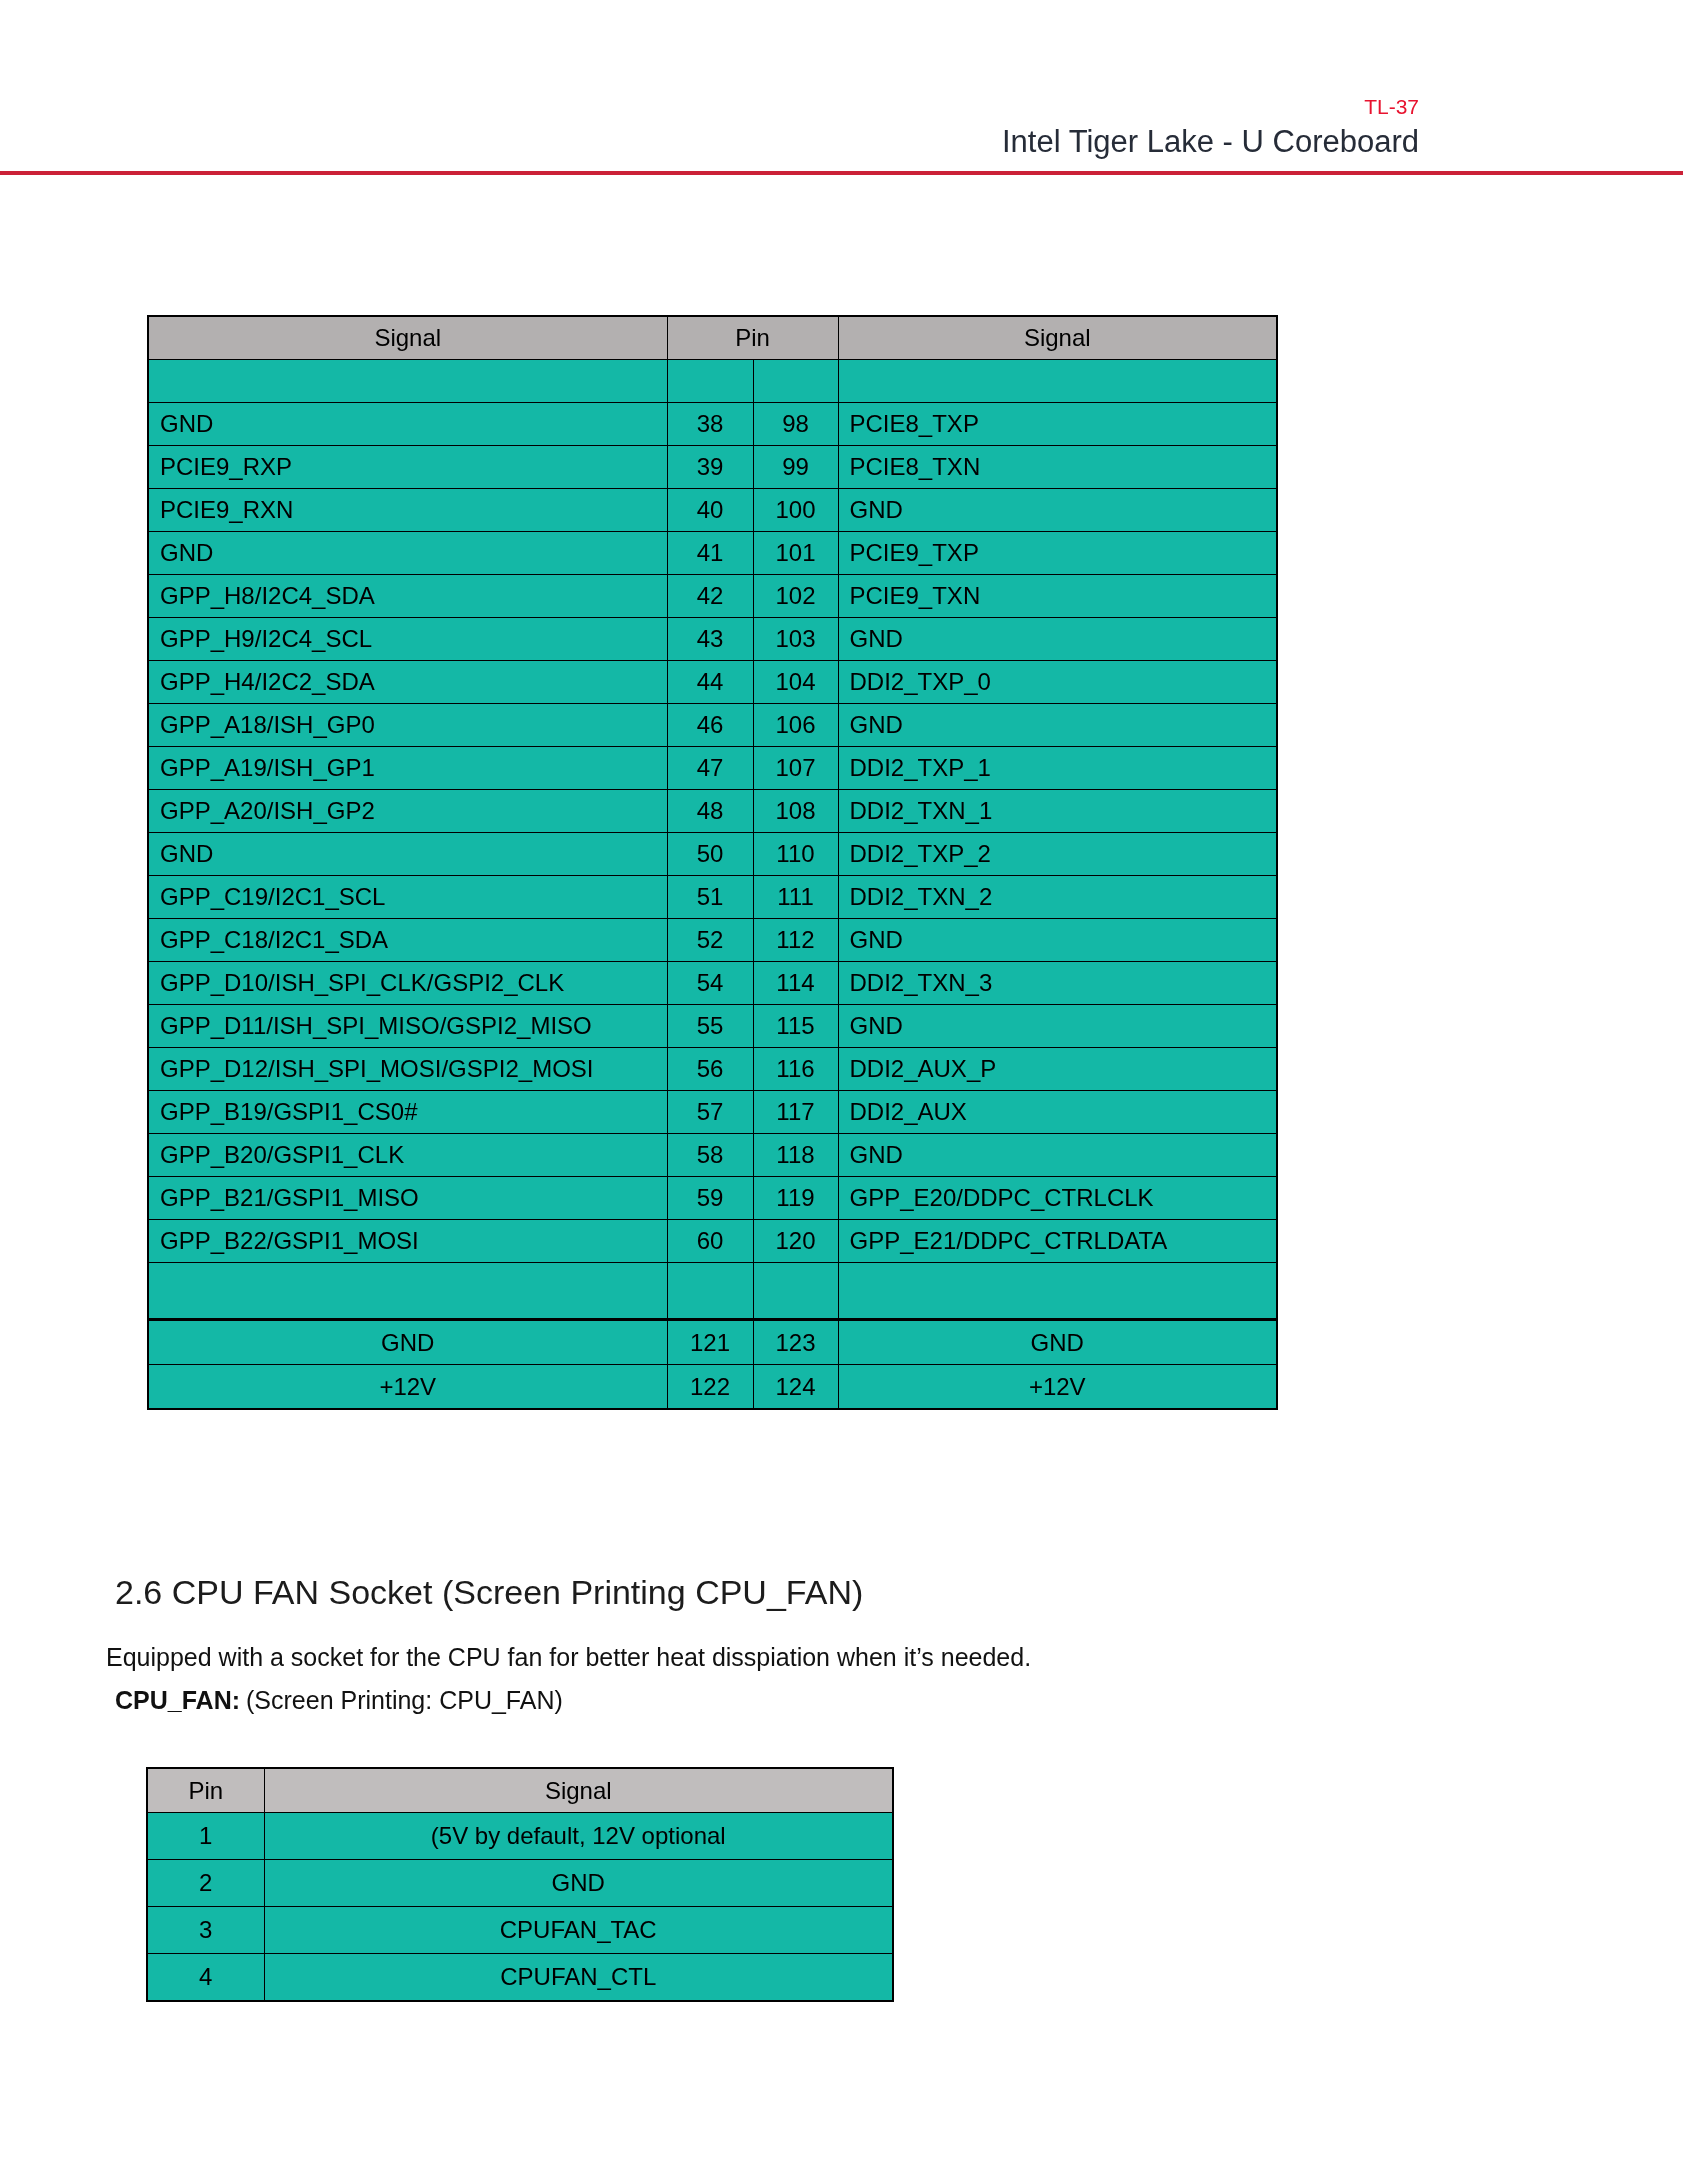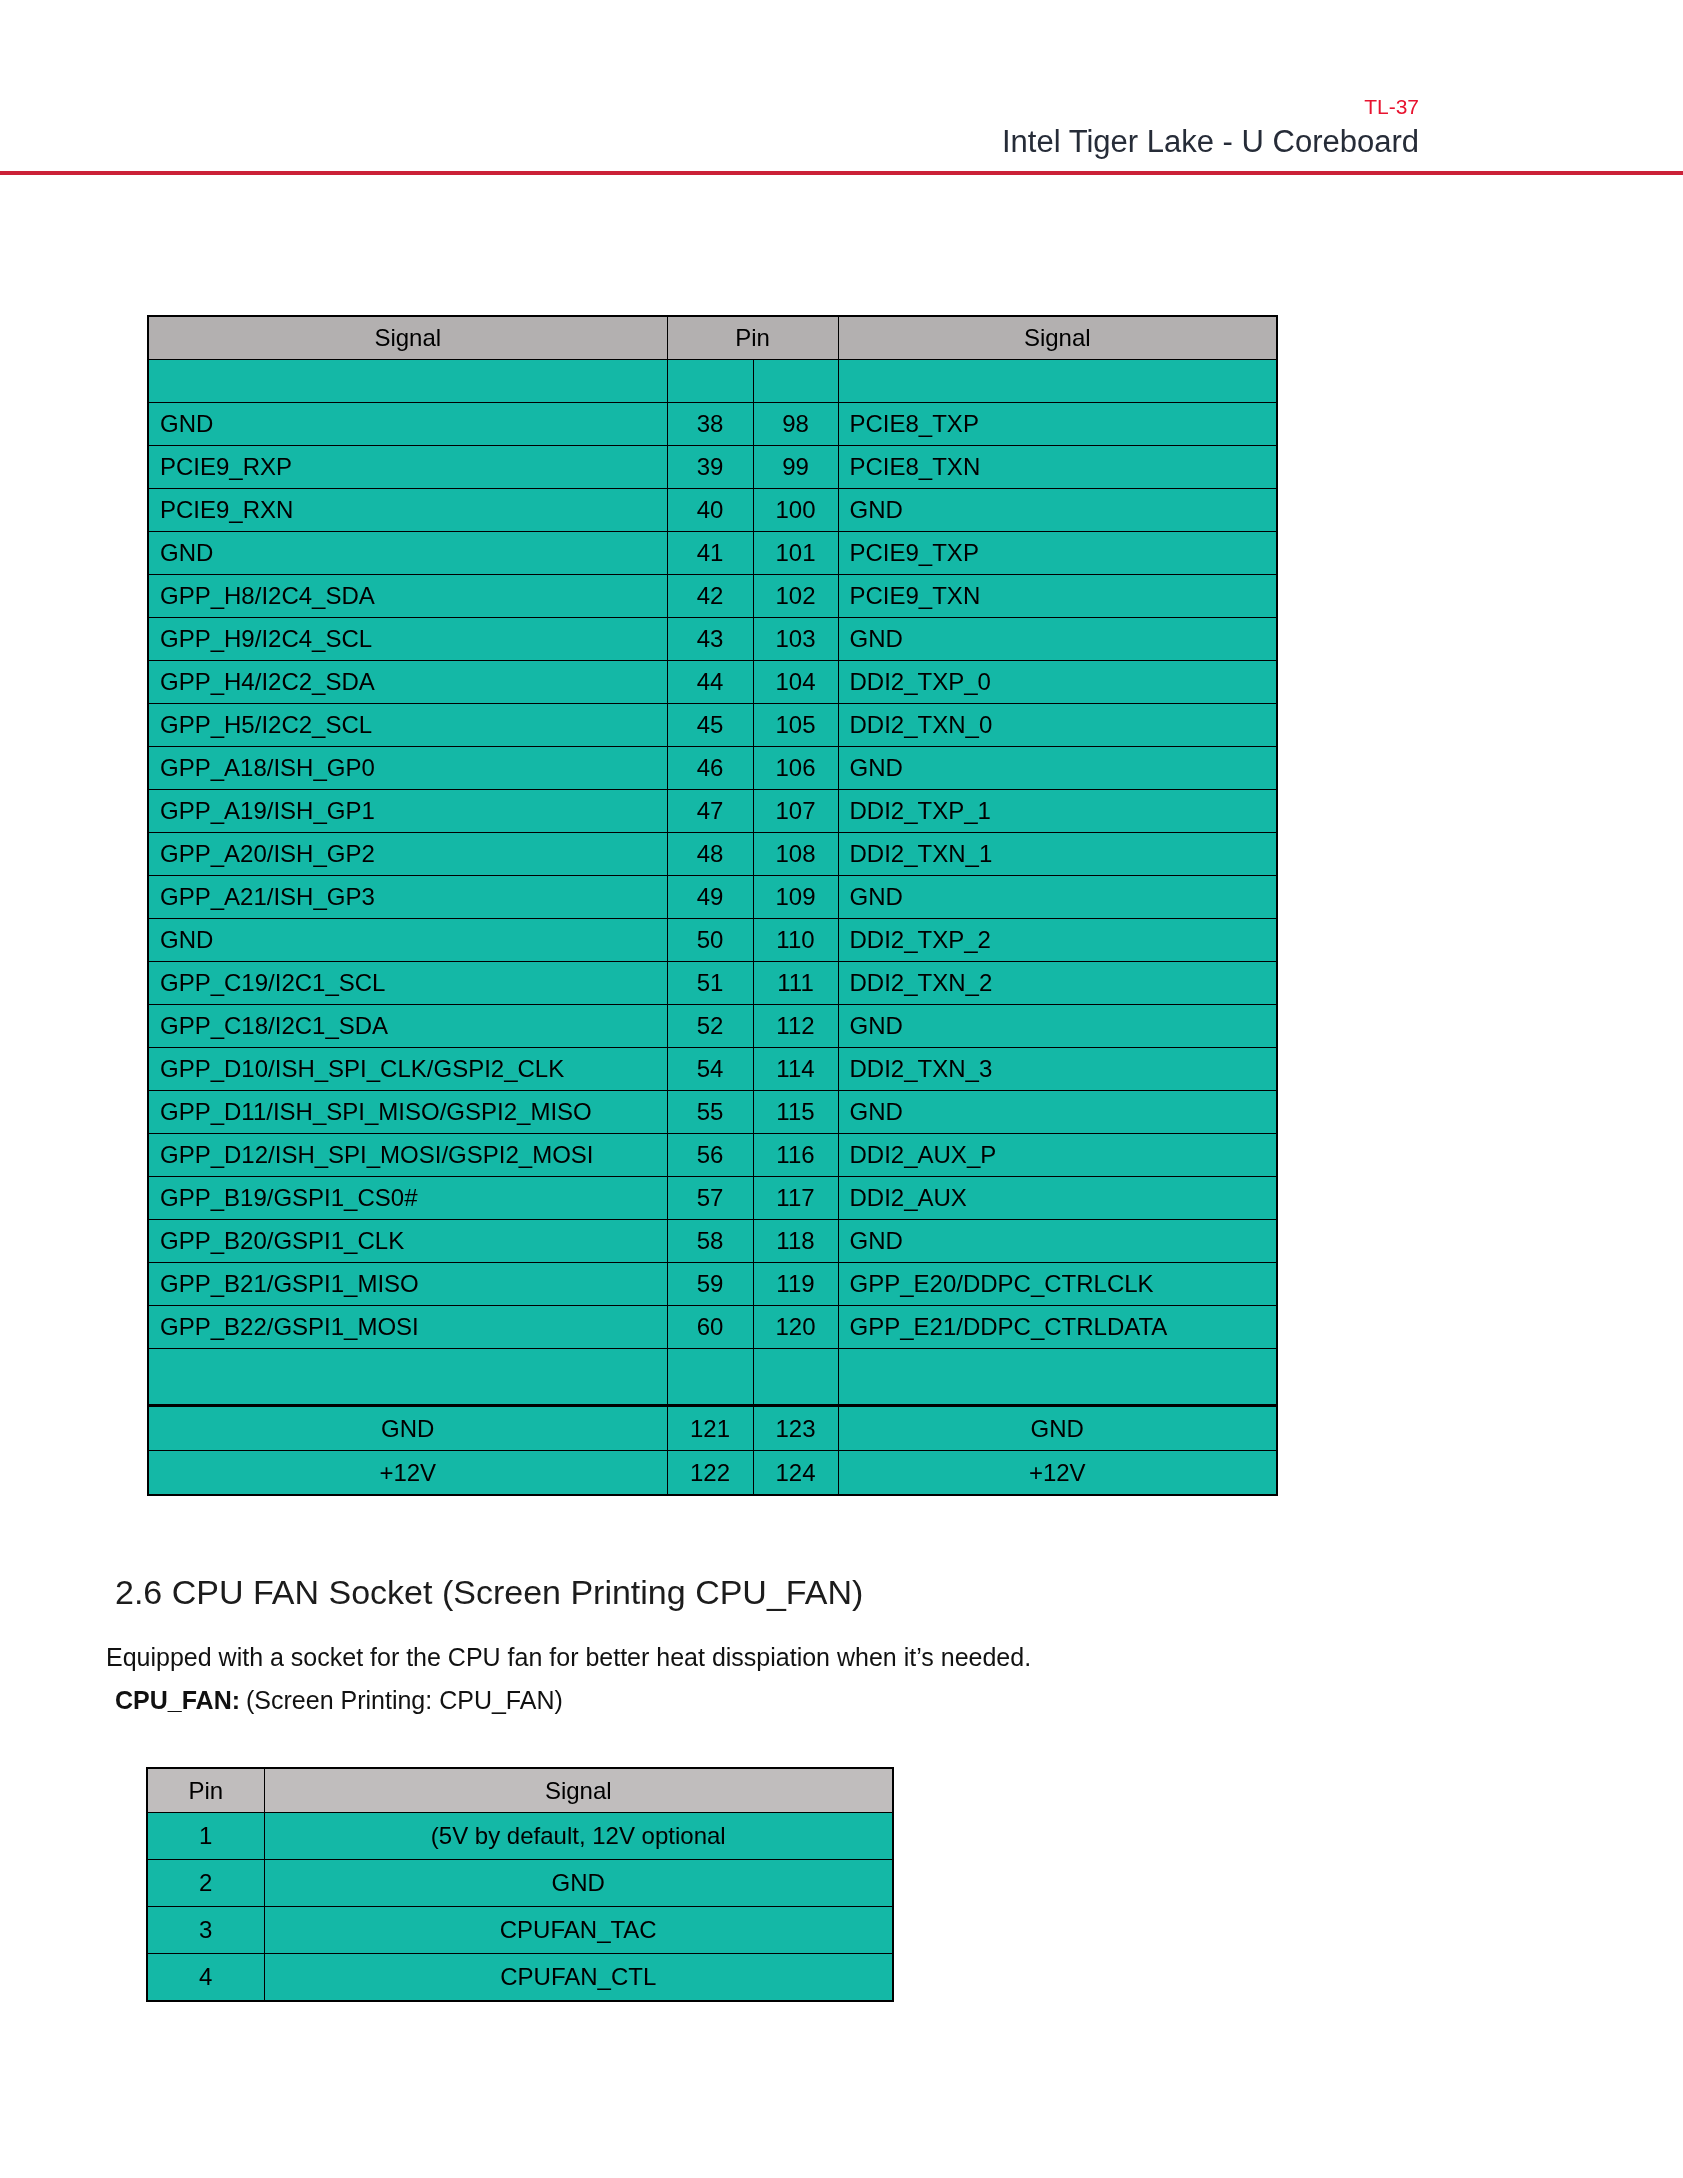--- a/index.html
+++ b/index.html
@@ -111,48 +111,36 @@
         <td class="pin">103</td>
         <td class="sig">GND</td>
       </tr>
       <tr>
         <td class="sig">GPP_H4/I2C2_SDA</td>
         <td class="pin">44</td>
         <td class="pin">104</td>
         <td class="sig">DDI2_TXP_0</td>
       </tr>
       <tr>
-        <td class="sig">GPP_H5/I2C2_SCL</td>
-        <td class="pin">45</td>
-        <td class="pin">105</td>
-        <td class="sig">DDI2_TXN_0</td>
-      </tr>
-      <tr>
         <td class="sig">GPP_A18/ISH_GP0</td>
         <td class="pin">46</td>
         <td class="pin">106</td>
         <td class="sig">GND</td>
       </tr>
       <tr>
         <td class="sig">GPP_A19/ISH_GP1</td>
         <td class="pin">47</td>
         <td class="pin">107</td>
         <td class="sig">DDI2_TXP_1</td>
       </tr>
       <tr>
         <td class="sig">GPP_A20/ISH_GP2</td>
         <td class="pin">48</td>
         <td class="pin">108</td>
         <td class="sig">DDI2_TXN_1</td>
-      </tr>
-      <tr>
-        <td class="sig">GPP_A21/ISH_GP3</td>
-        <td class="pin">49</td>
-        <td class="pin">109</td>
-        <td class="sig">GND</td>
       </tr>
       <tr>
         <td class="sig">GND</td>
         <td class="pin">50</td>
         <td class="pin">110</td>
         <td class="sig">DDI2_TXP_2</td>
       </tr>
       <tr>
         <td class="sig">GPP_C19/I2C1_SCL</td>
         <td class="pin">51</td>

